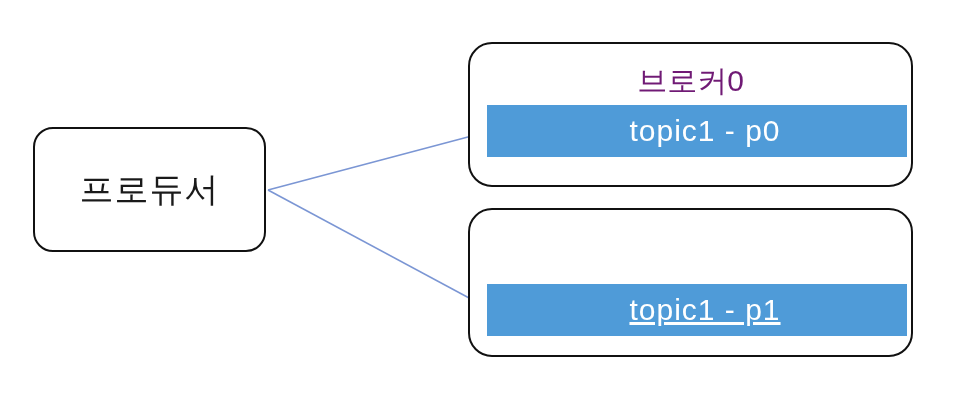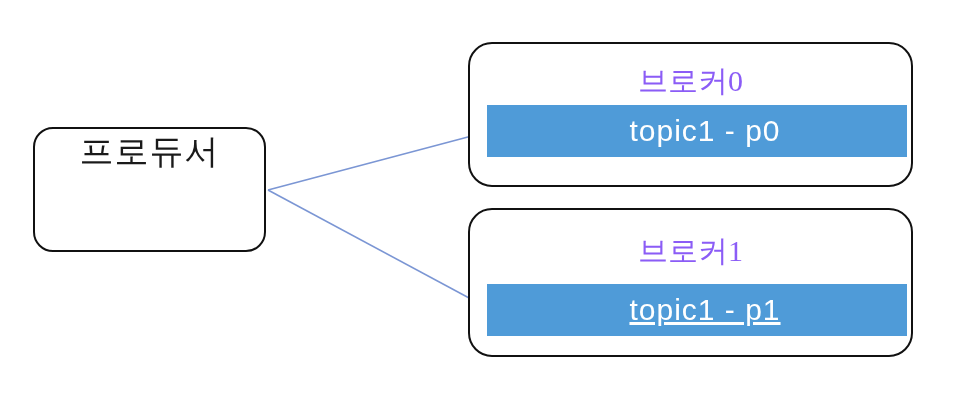--- a/index.html
+++ b/index.html
@@ -29,21 +29,21 @@
     border: 2.5px solid #111111;
     box-sizing: border-box;
   }
   .producer-node {
     left: 33px;
     top: 127px;
     width: 233px;
     height: 125px;
     border-radius: 20px;
     display: flex;
-    align-items: flex-start;
+    align-items: center;
     justify-content: center;
   }
   .producer-label {
     font-size: 34px;
     color: #1a1a1a;
     letter-spacing: 1px;
   }
   .broker-node {
     left: 468px;
     width: 445px;
@@ -56,22 +56,21 @@
   .broker-1 {
     top: 208px;
     height: 149px;
   }
   .broker-title {
     position: absolute;
     left: 0;
     width: 100%;
     text-align: center;
     font-size: 30px;
-    color: #8b5cf6;
-    font-family: Liberation Serif, serif;
+    color: #701a75;
   }
   .broker-0 .broker-title { top: 17px; }
   .broker-1 .broker-title { top: 21px; }
   .partition-bar {
     position: absolute;
     left: 17px;
     width: 404px;
     height: 52px;
     background: #4F9BD8;
     display: flex;
@@ -103,17 +102,16 @@
   <div class="node producer-node">
     <span class="producer-label">프로듀서</span>
   </div>
 
   <div class="node broker-node broker-0">
     <div class="broker-title">브로커0</div>
     <div class="partition-bar">topic1 - p0</div>
   </div>
 
   <div class="node broker-node broker-1">
-    <div class="broker-title">브로커1</div>
     <div class="partition-bar">topic1 - p1</div>
   </div>
 
 </div>
 
 </body></html>

